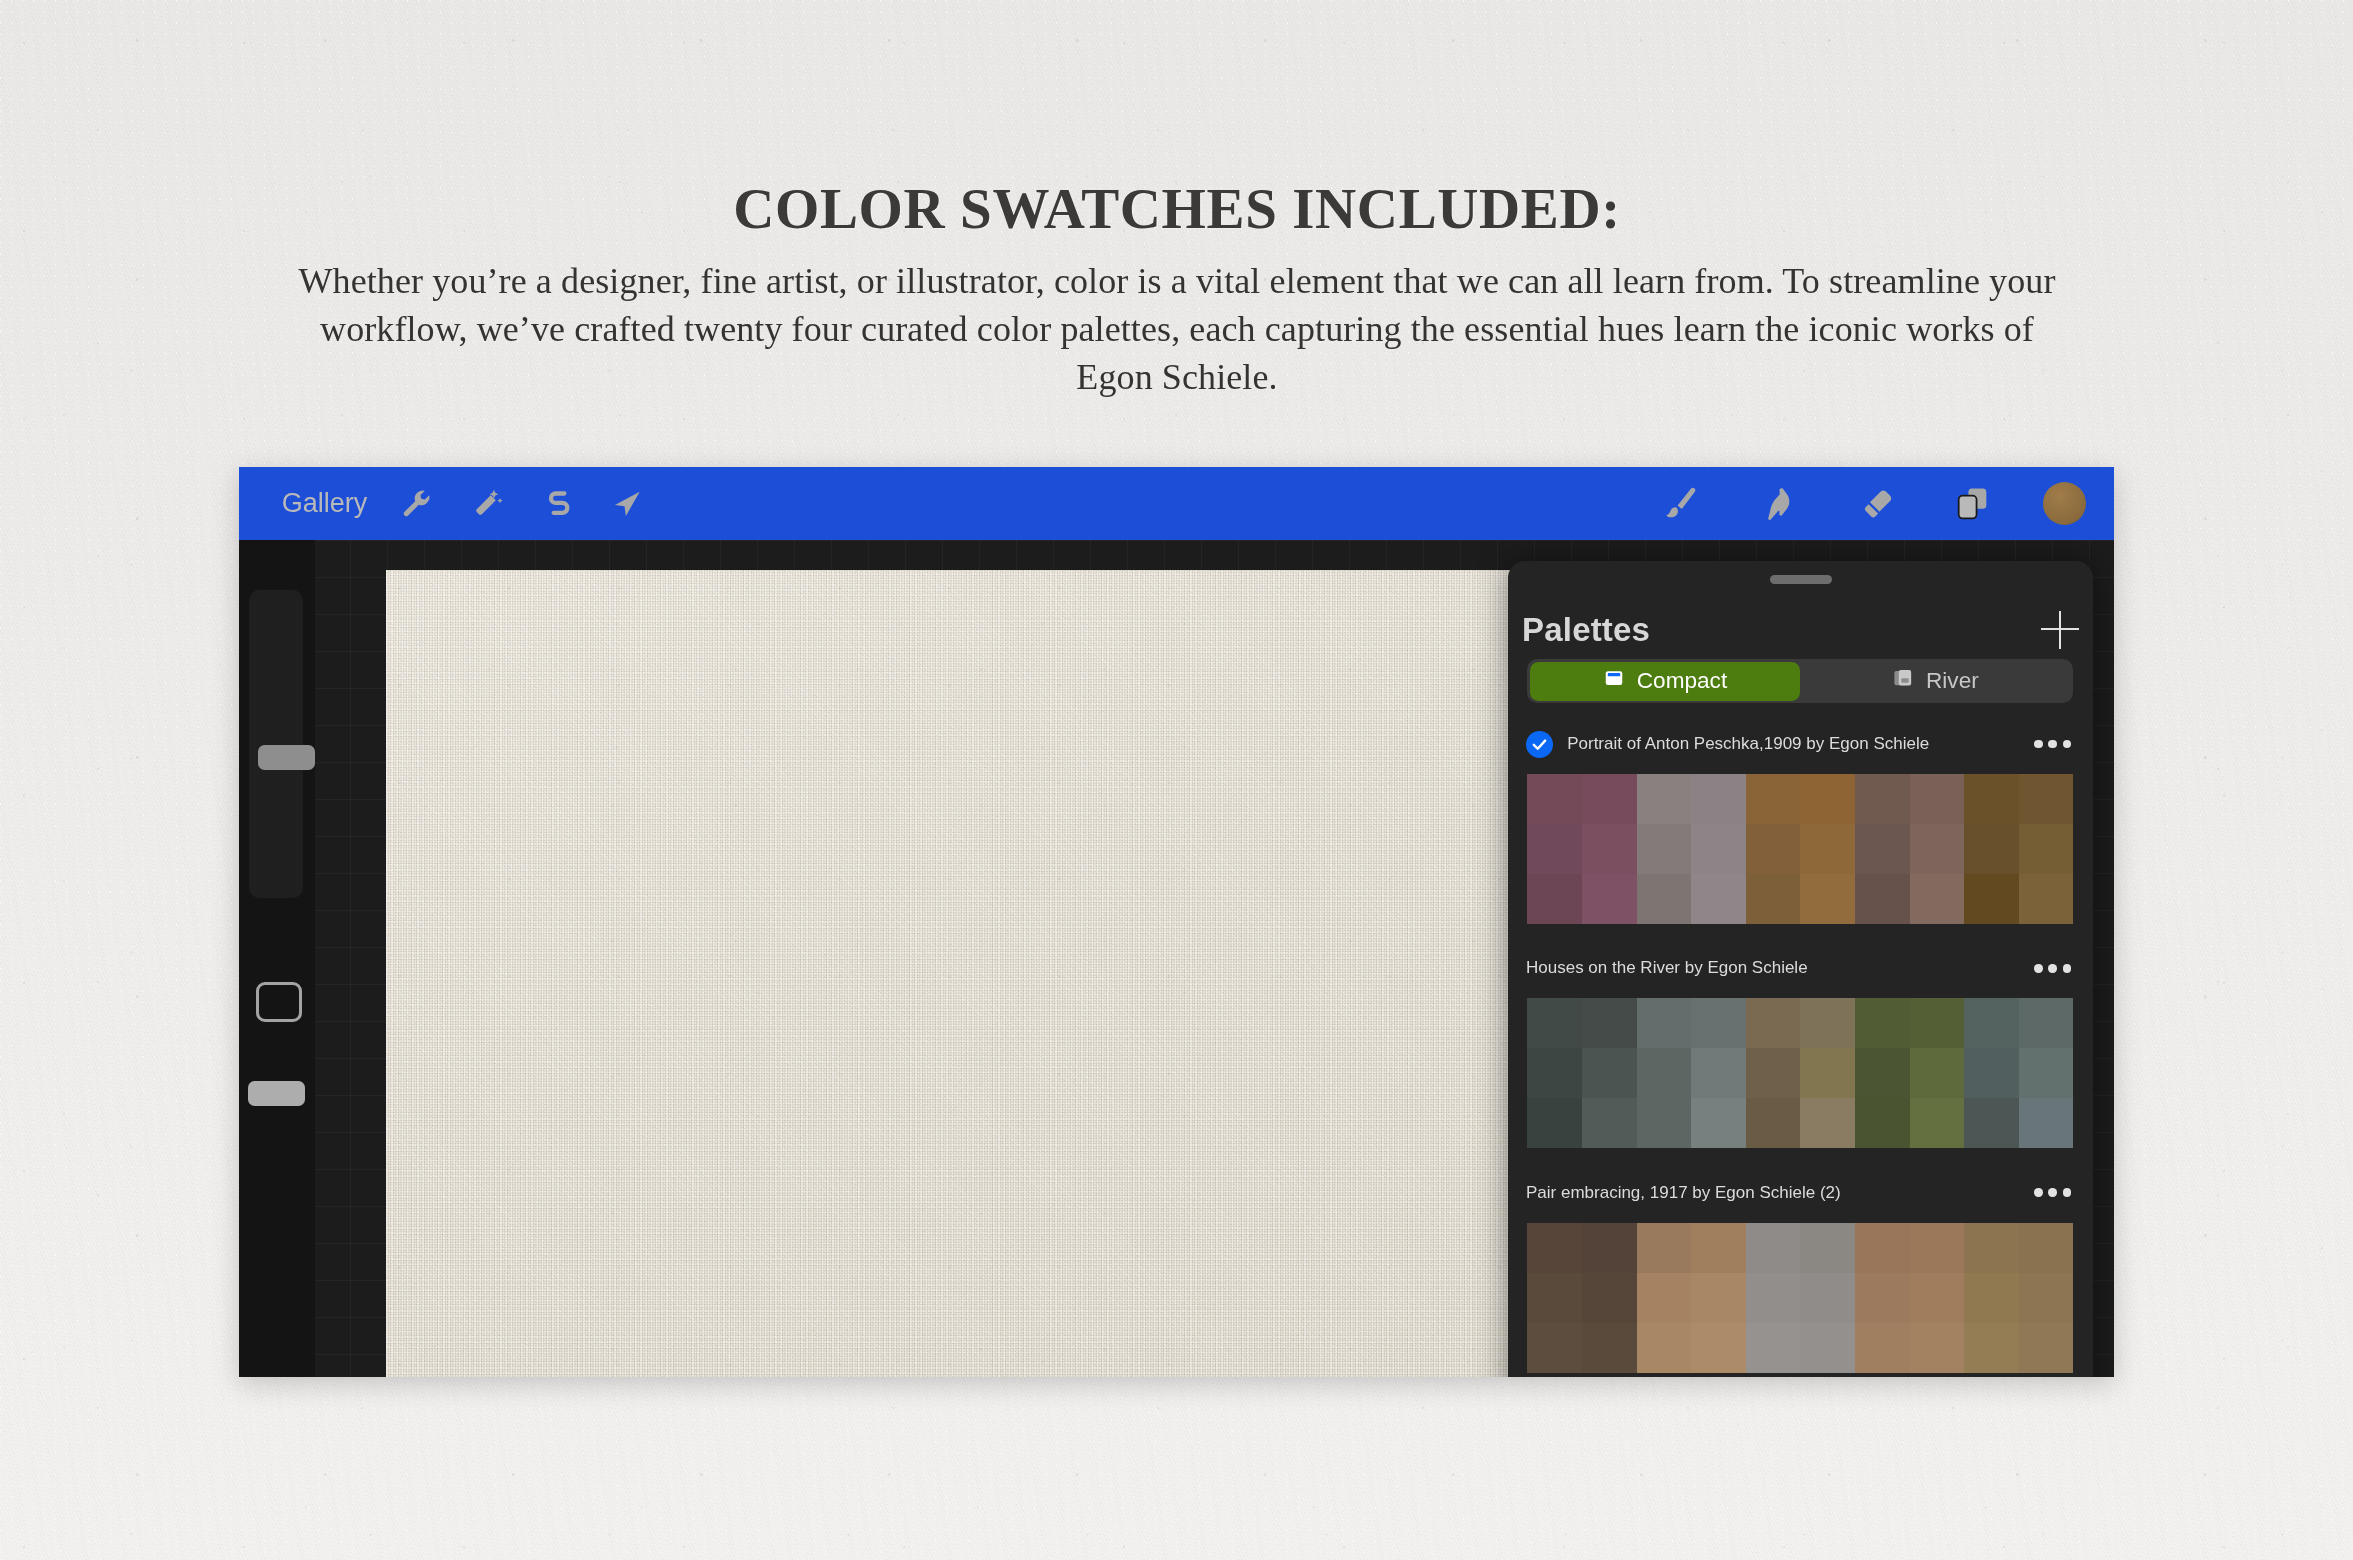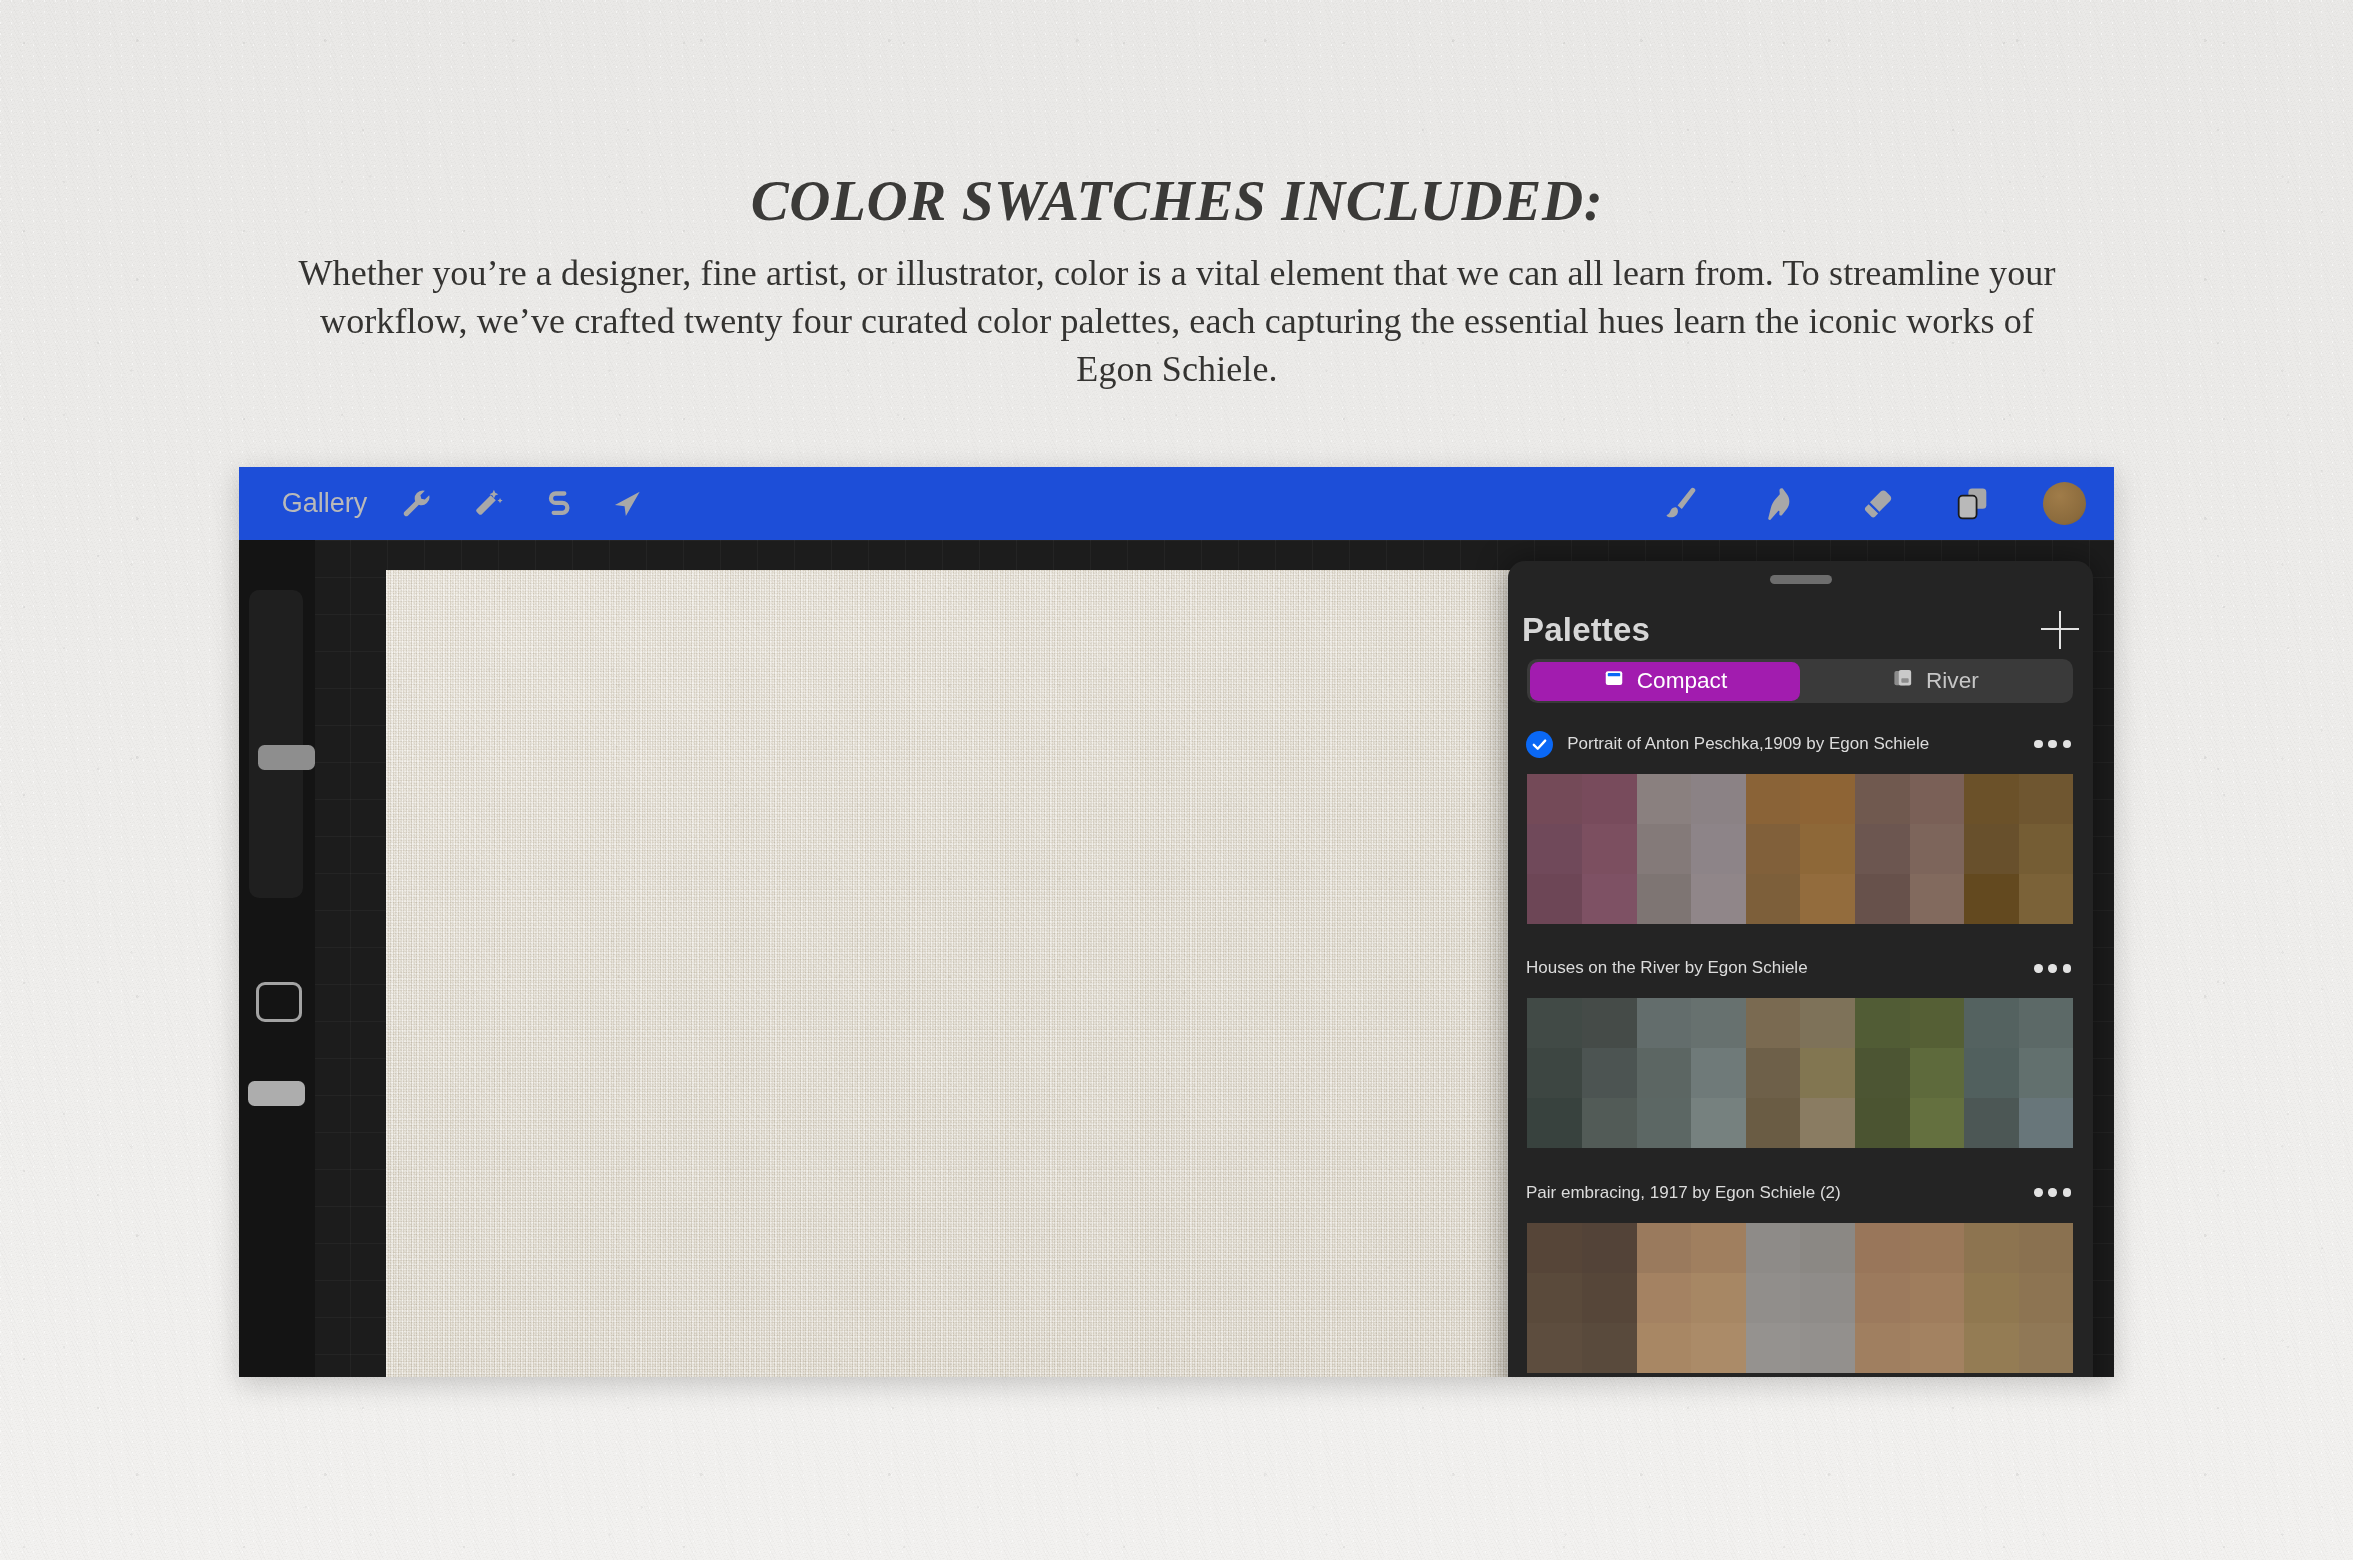--- a/index.html
+++ b/index.html
@@ -45,23 +45,22 @@
     left: 0; right: 0; top: 160px;
     text-align: center;
     z-index: 5;
   }
   #headline {
     font-family: "Liberation Serif", serif;
     font-weight: bold;
     font-size: 57px;
     letter-spacing: 0.6px;
     color: #3b3a38;
-    margin: 8px;
+    margin: 16px;
     text-shadow: 1.3px 1.3px 0 rgba(255,255,255,.35);
-    font-style: italic;
   }
   #subhead {
     font-family: "Liberation Serif", serif;
     font-size: 36px;
     line-height: 1.33;
     color: #343331;
     margin: 17px auto 0;
     max-width: 1785px;
     letter-spacing: 0.1px;
   }
@@ -265,21 +264,21 @@
   .segment-btn {
     flex: 1;
     display: flex; align-items: center; justify-content: center;
     gap: 11.6px;
     border-radius: 8.4px;
     font-size: 22.6px;
     color: #c6c6c6;
     cursor: pointer;
   }
   .segment-btn.active {
-    background: #a21caf;
+    background: #4d7c0f;
     color: #ffffff;
   }
 
   
   #palette-list {
     position: absolute;
     left: 0; top: 153px; right: 0; bottom: 0;
     overflow: hidden;
   }
   .palette-block { width: 100%; }

